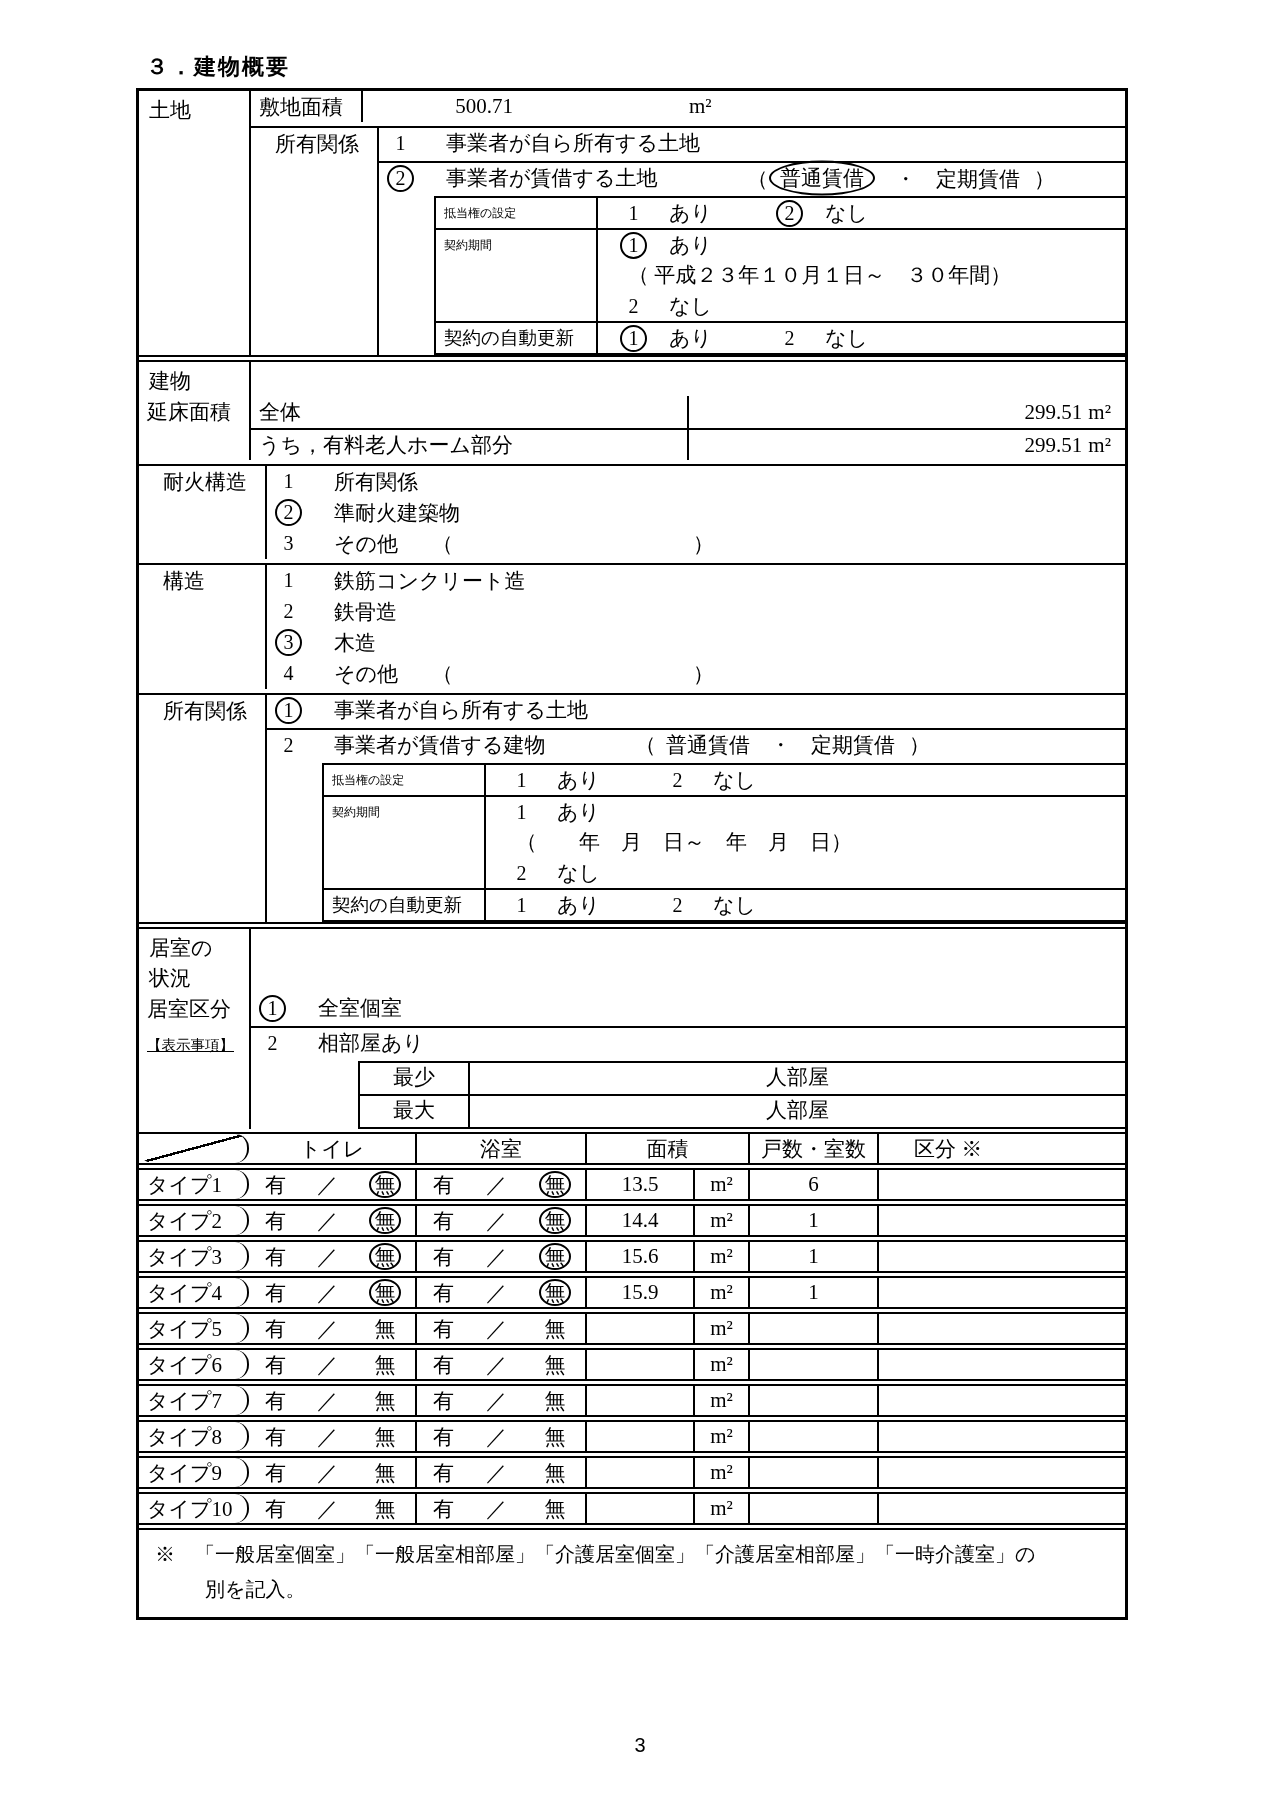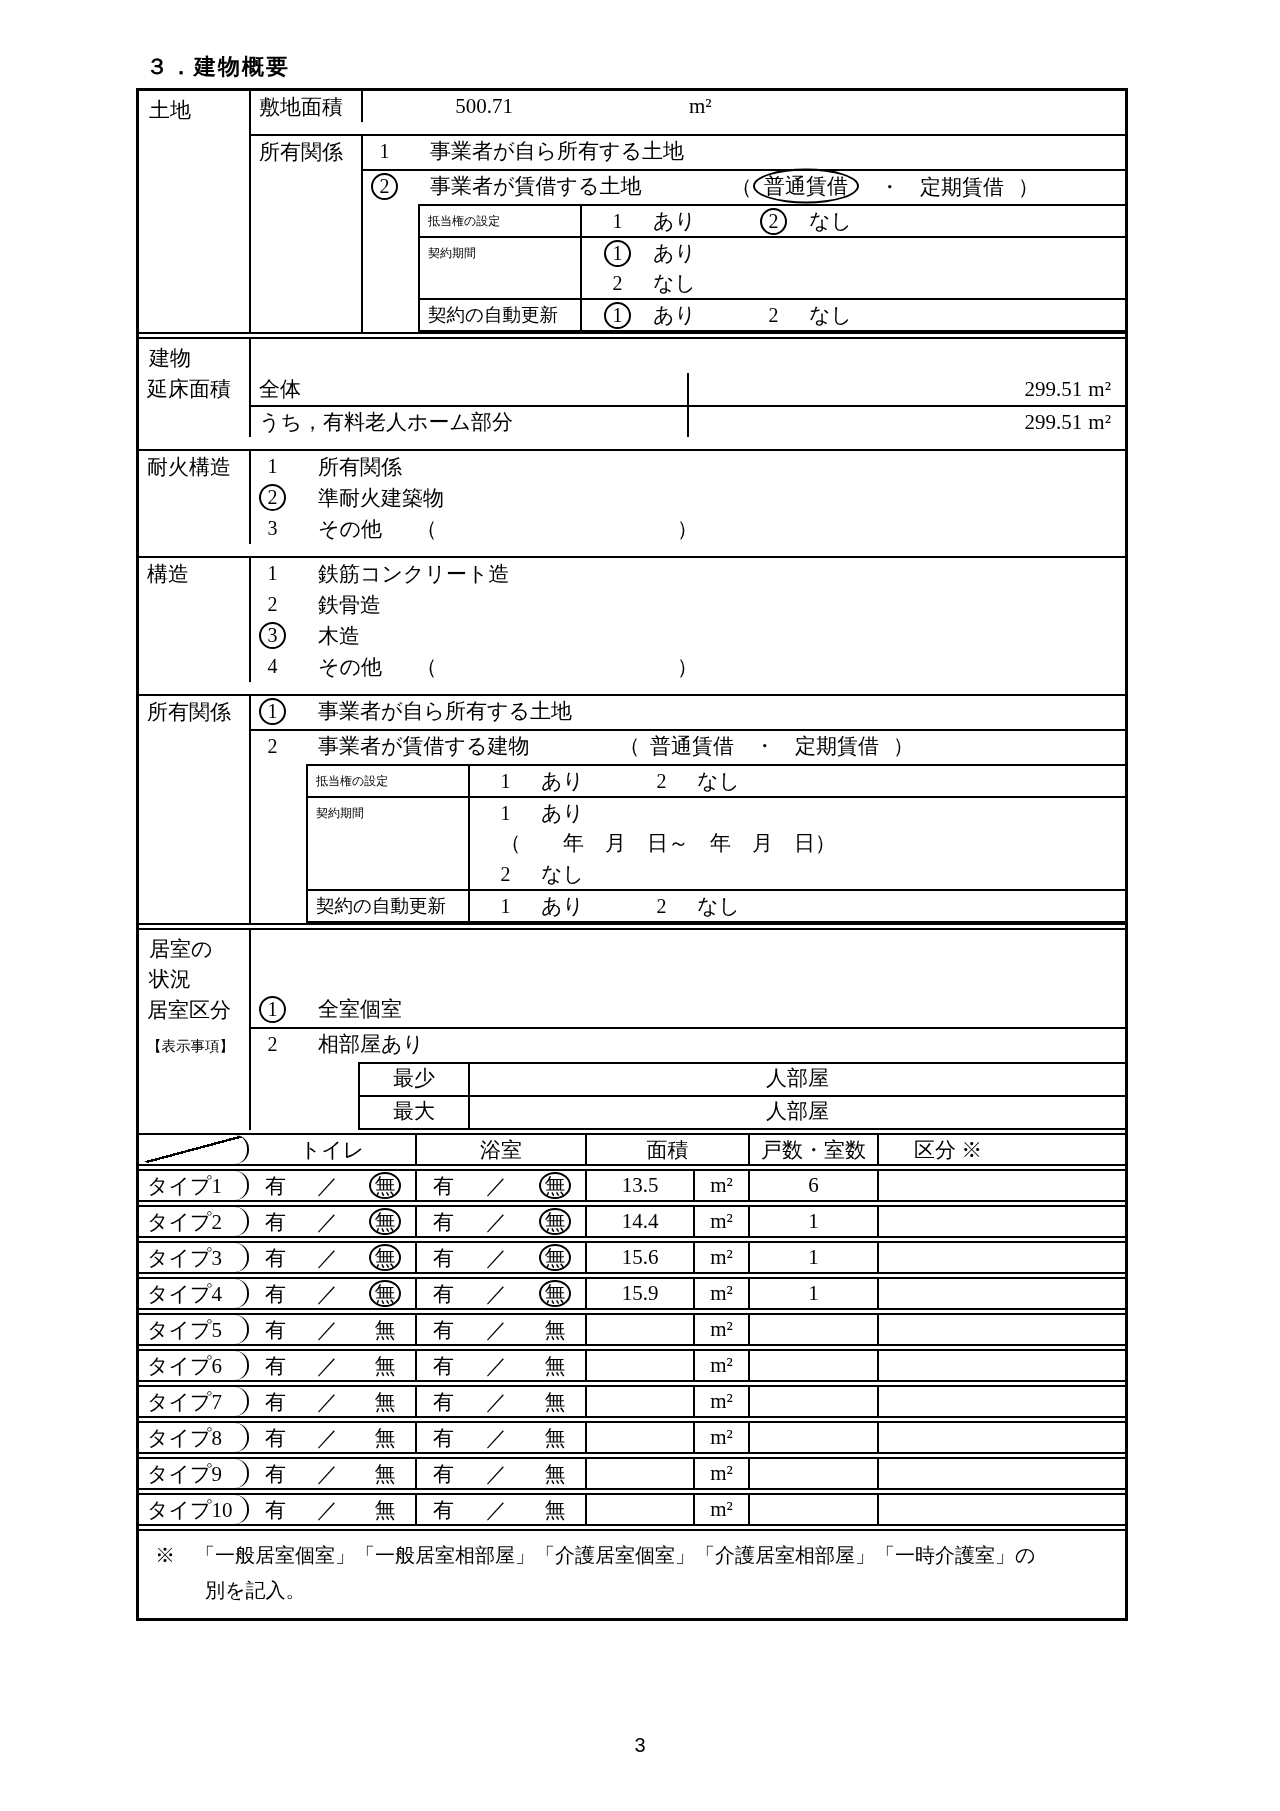--- a/index.html
+++ b/index.html
@@ -23,21 +23,21 @@
 
   
   .section { display:flex; border-bottom:2px solid #000; }
   .section.gap-above { margin-top:3px; border-top:2px solid #000;flex-direction:column; }
   .section.no-bb { border-bottom:none; }
   .c1 { width:112px; flex:none; border-right:2px solid #000; padding:4px 6px 0 10px; line-height:30px; }
   .sec-body { flex:1; min-width:0; display:flex; flex-direction:column; }
 
   
   .frow { display:flex; }
-  .frow.gap { margin-top:12px; border-top:2px solid #000; }
+  .frow.gap { margin-top:4px; border-top:2px solid #000;padding-left:16px; }
   .c2 { width:112px; flex:none; border-right:2px solid #000; padding:2px 2px 0 8px; line-height:29px; }
   .fbody { flex:1; min-width:0; display:flex; flex-direction:column; }
 
   .block { min-height:30px; display:flex; align-items:center; position:relative; }
   .block.gap { margin-top:3px; border-top:2px solid #000; min-height:32px; }
   .block.multi { flex-direction:column; align-items:stretch; }
 
   .opt-line { display:flex; align-items:center; height:31px; }
   .n { width:27px; height:27px; flex:none; display:inline-flex; align-items:center;
        justify-content:center; margin-left:8px; font-size:20px; }
@@ -74,21 +74,21 @@
   .slabel { width:162px; flex:none; border-right:2px solid #000; padding:1px 2px 0 8px;
             font-size:12px; line-height:29px; }
   .svalue { flex:1; min-width:0; }
   .opts { display:flex; align-items:center; height:30px; padding-left:14px; }
   .opts .t1 { margin-left:22px; }
   .opts .n2 { margin-left:64px; }
   .opts .t2 { margin-left:22px; }
   .period-detail { height:31px; line-height:31px; padding-left:30px; white-space:nowrap; }
 
   
-  .c2 .sub-label { display:block; font-size:14.5px; margin-top:7px; letter-spacing:0; }
+  .c2 .sub-label { display:block; font-size:14.5px; margin-top:7px; letter-spacing:0;text-decoration:underline; }
   .minmax { margin-left:107px; margin-top:3px; border:2px solid #000; border-right:none; }
   .mrow { display:flex; }
   .mrow + .mrow { border-top:2px solid #000; }
   .mlabel { width:110px; flex:none; border-right:2px solid #000; text-align:center;
             height:31px; line-height:29px; }
   .mvalue { flex:1; text-align:center; height:31px; line-height:29px; }
 
   
   .trow { display:flex; margin-top:3px; border-top:2px solid #000; border-bottom:2px solid #000; }
   .tc { border-right:2px solid #000; height:29px; display:flex; align-items:center;
@@ -170,20 +170,21 @@
                   </div>
                 </div>
               </div>
               <div class="srow">
                 <div class="slabel">契約期間</div>
                 <div class="svalue">
                   <div class="opts">
                     <span class="n c">1</span>
                     <span class="t1">あり</span>
                   </div>
+                  <div class="period-detail">（ 平成２３年１０月１日～　３０年間）</div>
                   <div class="opts">
                     <span class="n">2</span>
                     <span class="t1">なし</span>
                   </div>
                 </div>
               </div>
               <div class="srow">
                 <div class="slabel" style="font-size:18.5px;">契約の自動更新</div>
                 <div class="svalue">
                   <div class="opts">

